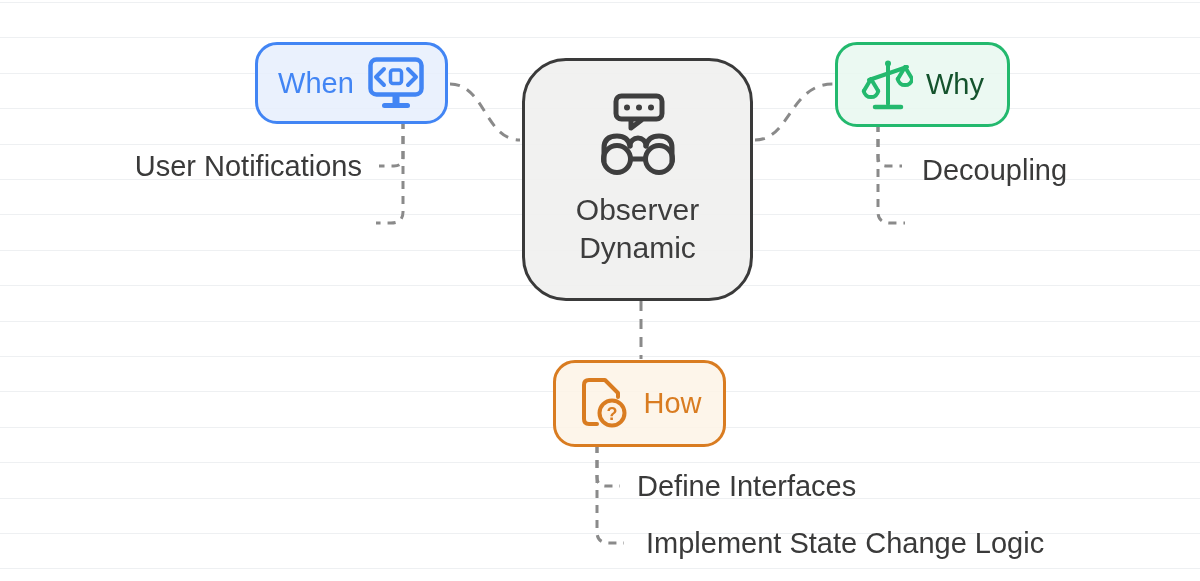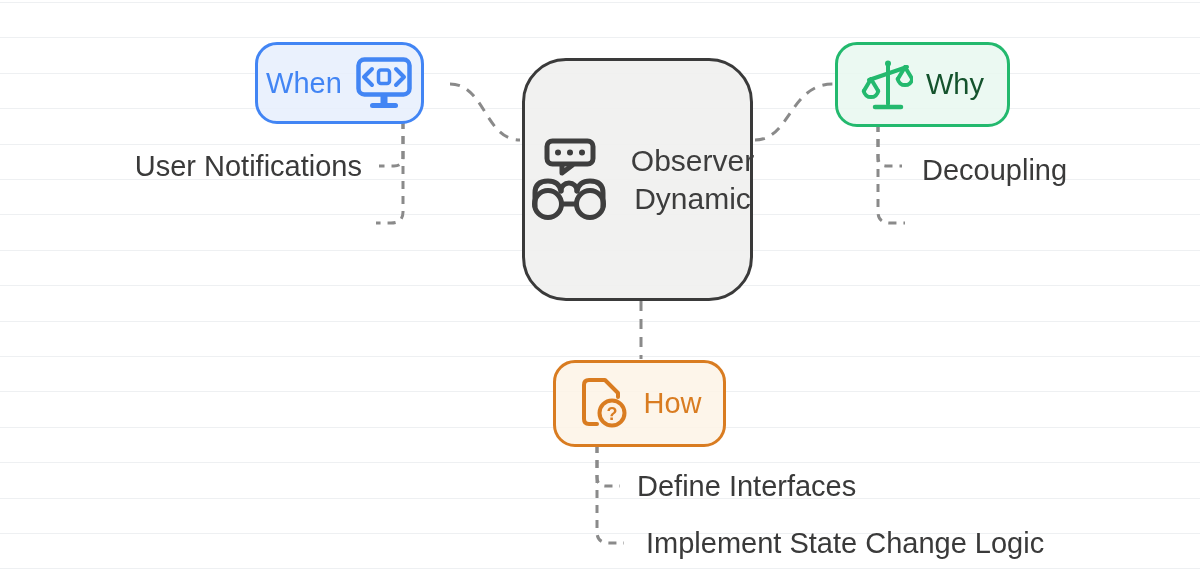--- a/index.html
+++ b/index.html
@@ -16,29 +16,29 @@
   }
   svg.edges{position:absolute;left:0;top:0;}
   .edge{fill:none;stroke:#8a8a8a;stroke-width:3;}
   .edge.main{stroke-dasharray:10 8;}
   .edge.child{stroke-dasharray:8 7;}
 
   .node{
     position:absolute;display:flex;align-items:center;justify-content:center;
     box-sizing:border-box;border:3px solid;border-radius:22px;
   }
-  .node-when{left:255px;top:42px;width:169px;height:82px;
+  .node-when{left:255px;top:42px;width:193px;height:82px;
     border-color:#4285f4;background:rgba(230,239,253,.85);gap:13px;color:#4285f4;}
   .node-why{left:835px;top:42px;width:175px;height:85px;
     border-color:#23b96e;background:rgba(232,248,240,.85);gap:13px;color:#14532d;}
   .node-how{left:553px;top:360px;width:173px;height:87px;
     border-color:#d97c21;background:rgba(253,243,230,.85);gap:14px;color:#d97c21;}
   .node-center{left:522px;top:58px;width:231px;height:243px;border-radius:44px;
     border-color:#3a3a3a;background:rgba(240,240,239,.92);
-    flex-direction:row;gap:14px;color:#3d3d3d;}
+    flex-direction:column;gap:14px;color:#3d3d3d;}
   .node-label{font-size:29px;}
   .center-title{font-size:30px;line-height:38px;text-align:center;}
 
   .leaf{
     position:absolute;font-size:29px;line-height:34px;color:#3a3a3a;white-space:nowrap;
   }
   .leaf-user-notifications{right:838px;top:149px;text-align:right;}
   .leaf-realtime-updates{right:840px;top:206px;text-align:right;}
   .leaf-decoupling{left:922px;top:153px;}
   .leaf-dynamic-updates{left:922px;top:206px;}

